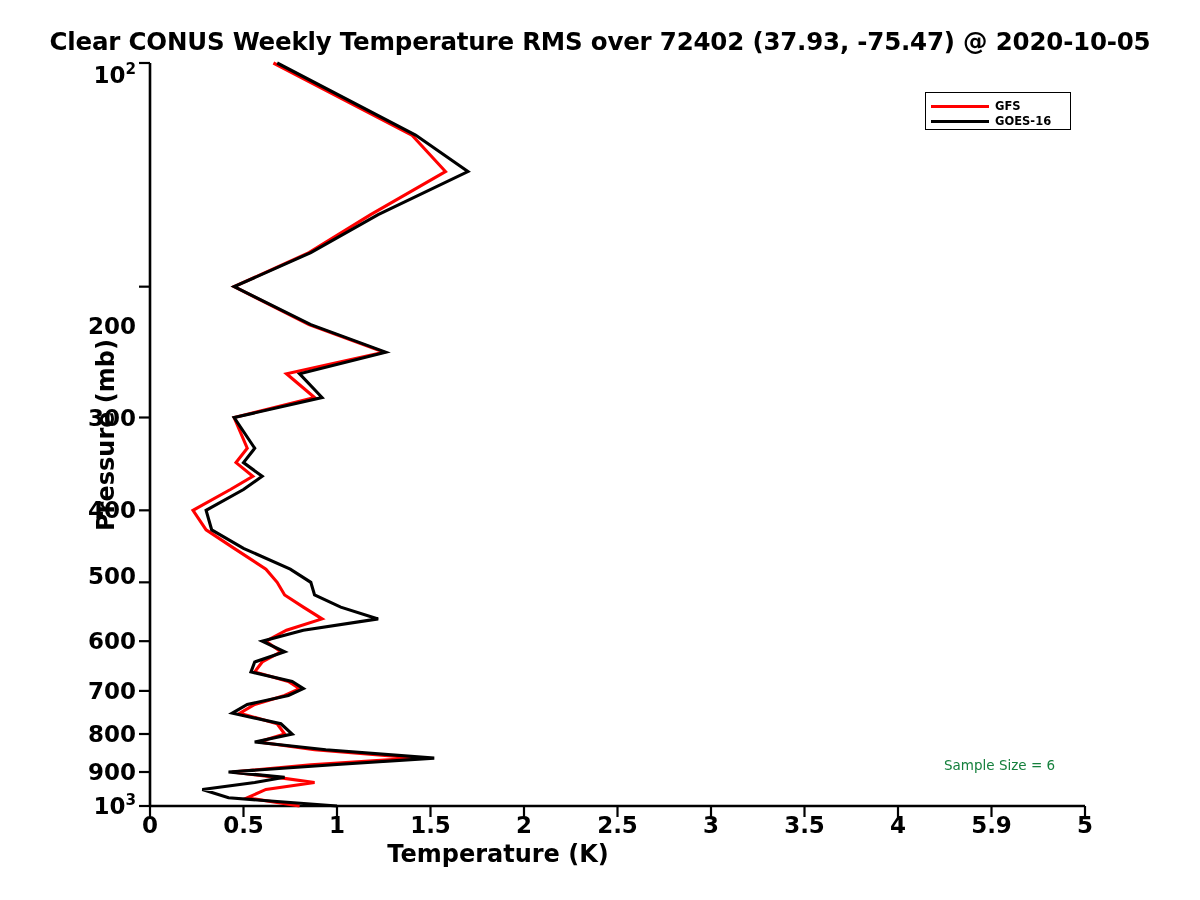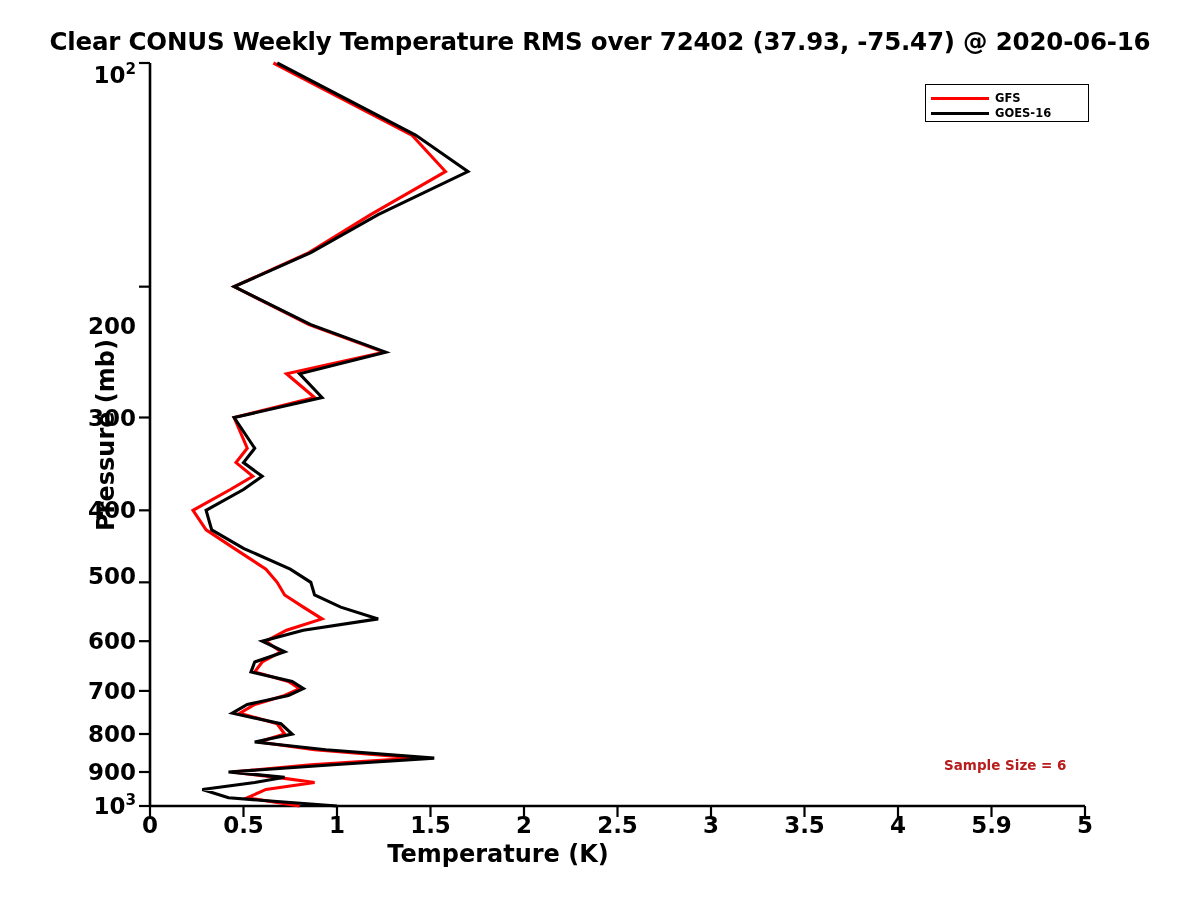--- a/index.html
+++ b/index.html
@@ -87,22 +87,22 @@
     font-size: 24px;
     font-weight: bold;
     color: #000000;
     transform: translate(-50%, -50%) rotate(-90deg);
     transform-origin: center center;
     white-space: nowrap;
   }
   #legend-box {
     position: absolute;
     left: 925px;
-    top: 84px;
-    width: 164px;
+    top: 92px;
+    width: 146px;
     height: 38px;
     border: 1.6px solid #000000;
     background: #ffffff;
     box-sizing: border-box;
   }
   .legend-row {
     position: absolute;
     left: 5px;
     height: 16px;
     display: flex;
@@ -119,31 +119,31 @@
     font-size: 11.5px;
     font-weight: bold;
     color: #000000;
     white-space: nowrap;
   }
   #sample-size {
     position: absolute;
     left: 944px;
     top: 757px;
     font-size: 13.5px;
-    font-weight: bold;
-    color: #b91c1c;
+    font-weight: normal;
+    color: #15803d;
     white-space: nowrap;
   }
 </style>
 </head>
 <body>
 
 <div id="figure">
 
-  <div id="plot-title">Clear CONUS Weekly Temperature RMS over 72402 (37.93, -75.47) @ 2020-06-16</div>
+  <div id="plot-title">Clear CONUS Weekly Temperature RMS over 72402 (37.93, -75.47) @ 2020-10-05</div>
 
   <svg id="axes-svg" viewBox="0 0 1200 900" xmlns="http://www.w3.org/2000/svg">
     <g id="axis-spines">
       <line x1="150" y1="63" x2="150" y2="806" stroke="#000000" stroke-width="2.6"></line>
       <line x1="150" y1="806" x2="1085" y2="806" stroke="#000000" stroke-width="2.6"></line>
     </g>
     <g id="y-ticks">
         <line x1="150" y1="63" x2="139" y2="63" stroke="#000000" stroke-width="2.2"></line>
         <line x1="150" y1="286.6652867783381" x2="139" y2="286.6652867783381" stroke="#000000" stroke-width="2.2"></line>
         <line x1="150" y1="417.5010922567093" x2="139" y2="417.5010922567093" stroke="#000000" stroke-width="2.2"></line>

